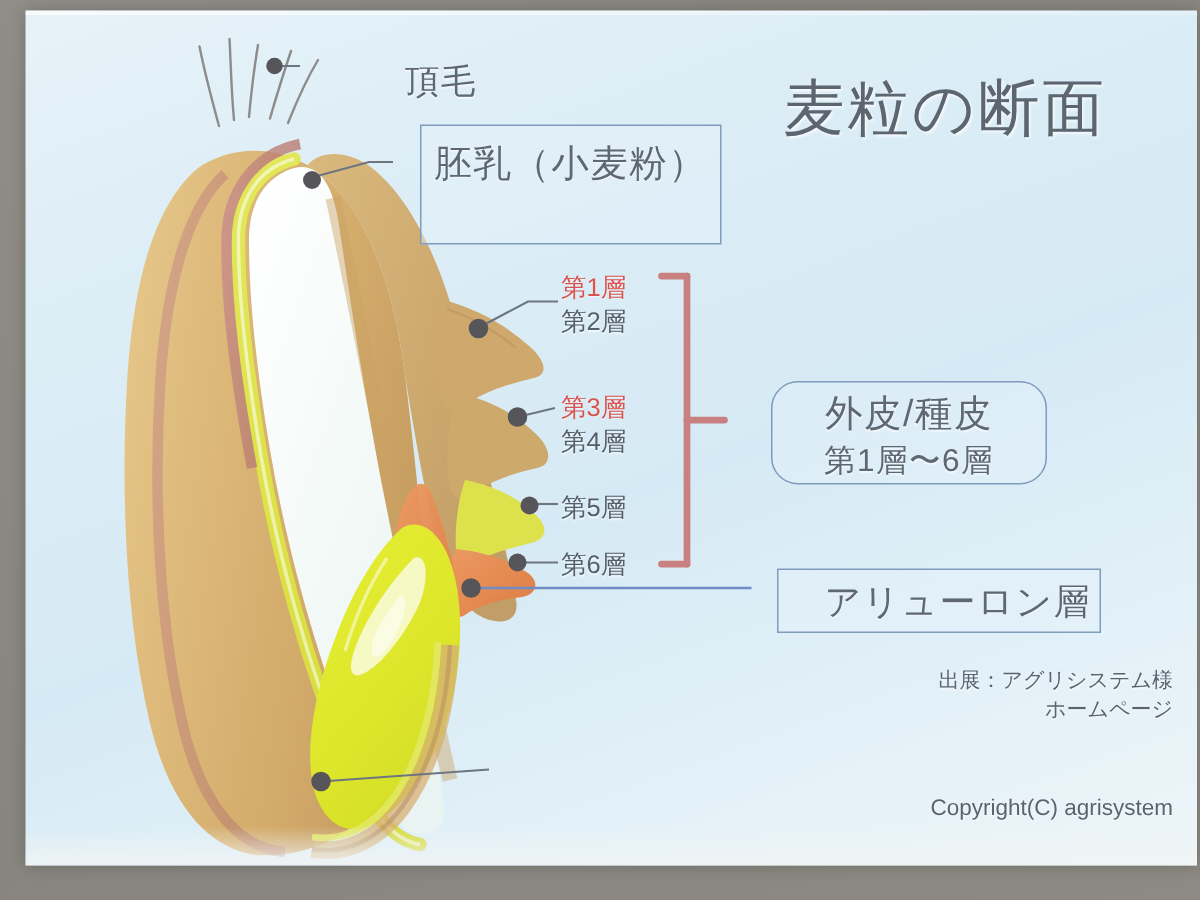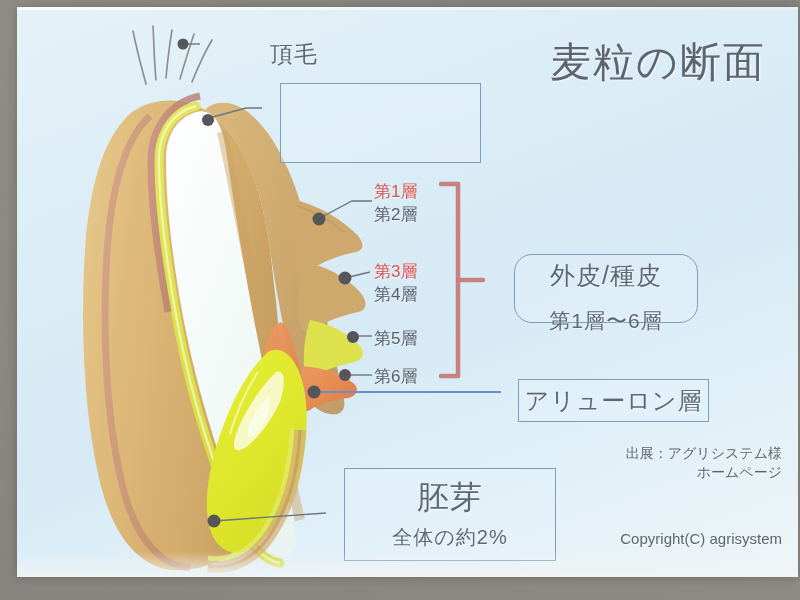--- a/index.html
+++ b/index.html
@@ -13,41 +13,41 @@
   #slide{position:absolute;left:17px;top:7px;width:781px;height:570px;
     background:linear-gradient(160deg,#e6f2f8 0%,#dcedf6 28%,#d6eaf5 55%,#e3f1f8 80%,#eef5f8 100%);
     box-shadow:0 0 10px rgba(0,0,0,.22);
     overflow:hidden;}
   #slide:before{content:"";position:absolute;left:0;top:0;width:100%;height:3px;
     background:linear-gradient(to right,rgba(255,255,255,.75),rgba(255,255,255,.25));}
   #slide:after{content:"";position:absolute;left:0;bottom:0;width:100%;height:26px;
     background:linear-gradient(to bottom,rgba(255,255,255,0),rgba(240,244,244,.85));}
 
   
-  #title{position:absolute;left:505px;top:28px;
+  #title{position:absolute;left:505px;top:38px;
     font-size:41px;color:#5c6570;letter-spacing:2px;
-    text-shadow:1px 1px 2px rgba(255,255,255,.8);margin-left:28px;}
+    text-shadow:1px 1px 2px rgba(255,255,255,.8);}
 
   
   .lbox{position:absolute;border:1px solid #7e9cbb;
     background:rgba(228,242,250,.45);
     text-align:center;color:#5d6873;
     text-shadow:0 1px 1px rgba(255,255,255,.7);}
   .lbox .big{display:block;letter-spacing:1px;}
   .lbox .sub{display:block;letter-spacing:1px;}
 
   #box-endosperm{left:263px;top:76px;width:199px;height:78px;}
   #box-endosperm .big{font-size:25px;margin-top:8px;}
   #box-endosperm .sub{font-size:17px;margin-top:5px;font-weight:bold;}
 
   #box-bran{left:497px;top:247px;width:182px;height:67px;border-radius:18px;}
   #box-bran .big{font-size:25px;margin-top:4px;}
-  #box-bran .sub{font-size:21px;margin-top:15px;}
-
-  #box-aleurone{left:501px;top:372px;width:189px;height:41px;}
+  #box-bran .sub{font-size:21px;margin-top:1px;}
+
+  #box-aleurone{left:501px;top:372px;width:189px;height:41px;padding-left:25px;}
   #box-aleurone .big{font-size:24px;margin-top:5px;}
 
   #box-germ{left:327px;top:461px;width:210px;height:91px;}
   #box-germ .big{font-size:32px;margin-top:7px;}
   #box-germ .sub{font-size:20px;margin-top:4px;}
 
   
   #lab-chomo{position:absolute;left:253px;top:32px;font-size:23px;color:#5d6873;
     letter-spacing:1px;text-shadow:0 1px 1px rgba(255,255,255,.7);}
 
@@ -245,35 +245,32 @@
           <path d="M458,280 L483,280"></path>
         </g>
       </g>
     </svg>
 
     <div id="title">麦粒の断面</div>
 
     <div id="lab-chomo">頂毛</div>
 
     <div class="lbox" id="box-endosperm">
+      <span class="big">胚乳（小麦粉）</span>
     </div>
 
     <div class="lbox" id="box-bran">
       <span class="big">外皮/種皮</span>
       <span class="sub">第1層〜6層</span>
     </div>
 
     <div class="lbox" id="box-aleurone">
       <span class="big">アリューロン層</span>
     </div>
 
-    <div class="lbox" id="box-germ">
-      <span class="big">胚芽</span>
-      <span class="sub">全体の約2%</span>
-    </div>
 
     <div class="layerlab red" style="left: 357px; top: 173px; color: rgb(217, 83, 79);">第1層</div>
     <div class="layerlab dark" style="left: 357px; top: 196px; color: rgb(85, 95, 106); text-align: right;">第2層</div>
     <div class="layerlab red" style="left: 357px; top: 253px; color: rgb(217, 83, 79);">第3層</div>
     <div class="layerlab dark" style="left: 357px; top: 276px; color: rgb(85, 95, 106);">第4層</div>
     <div class="layerlab dark" style="left: 357px; top: 320px; color: rgb(85, 95, 106);">第5層</div>
     <div class="layerlab dark" style="left: 357px; top: 358px; color: rgb(85, 95, 106);">第6層</div>
 
     <div id="credit">
       <div class="c1">出展：アグリシステム様</div>

